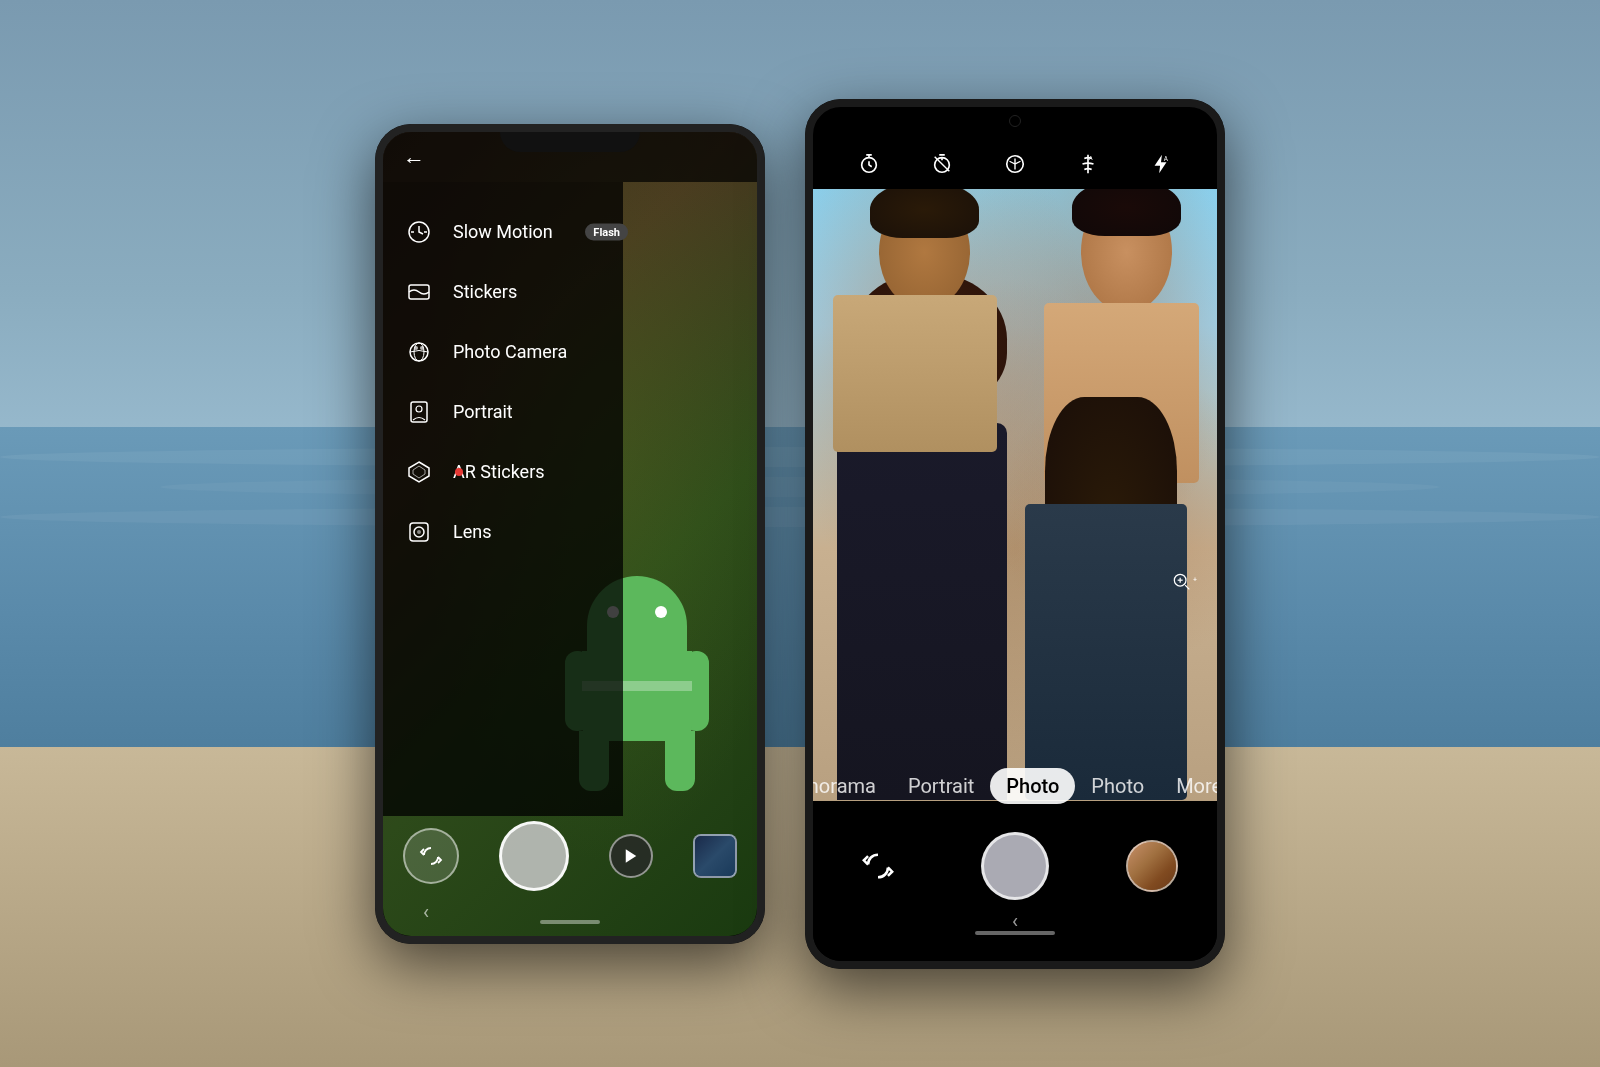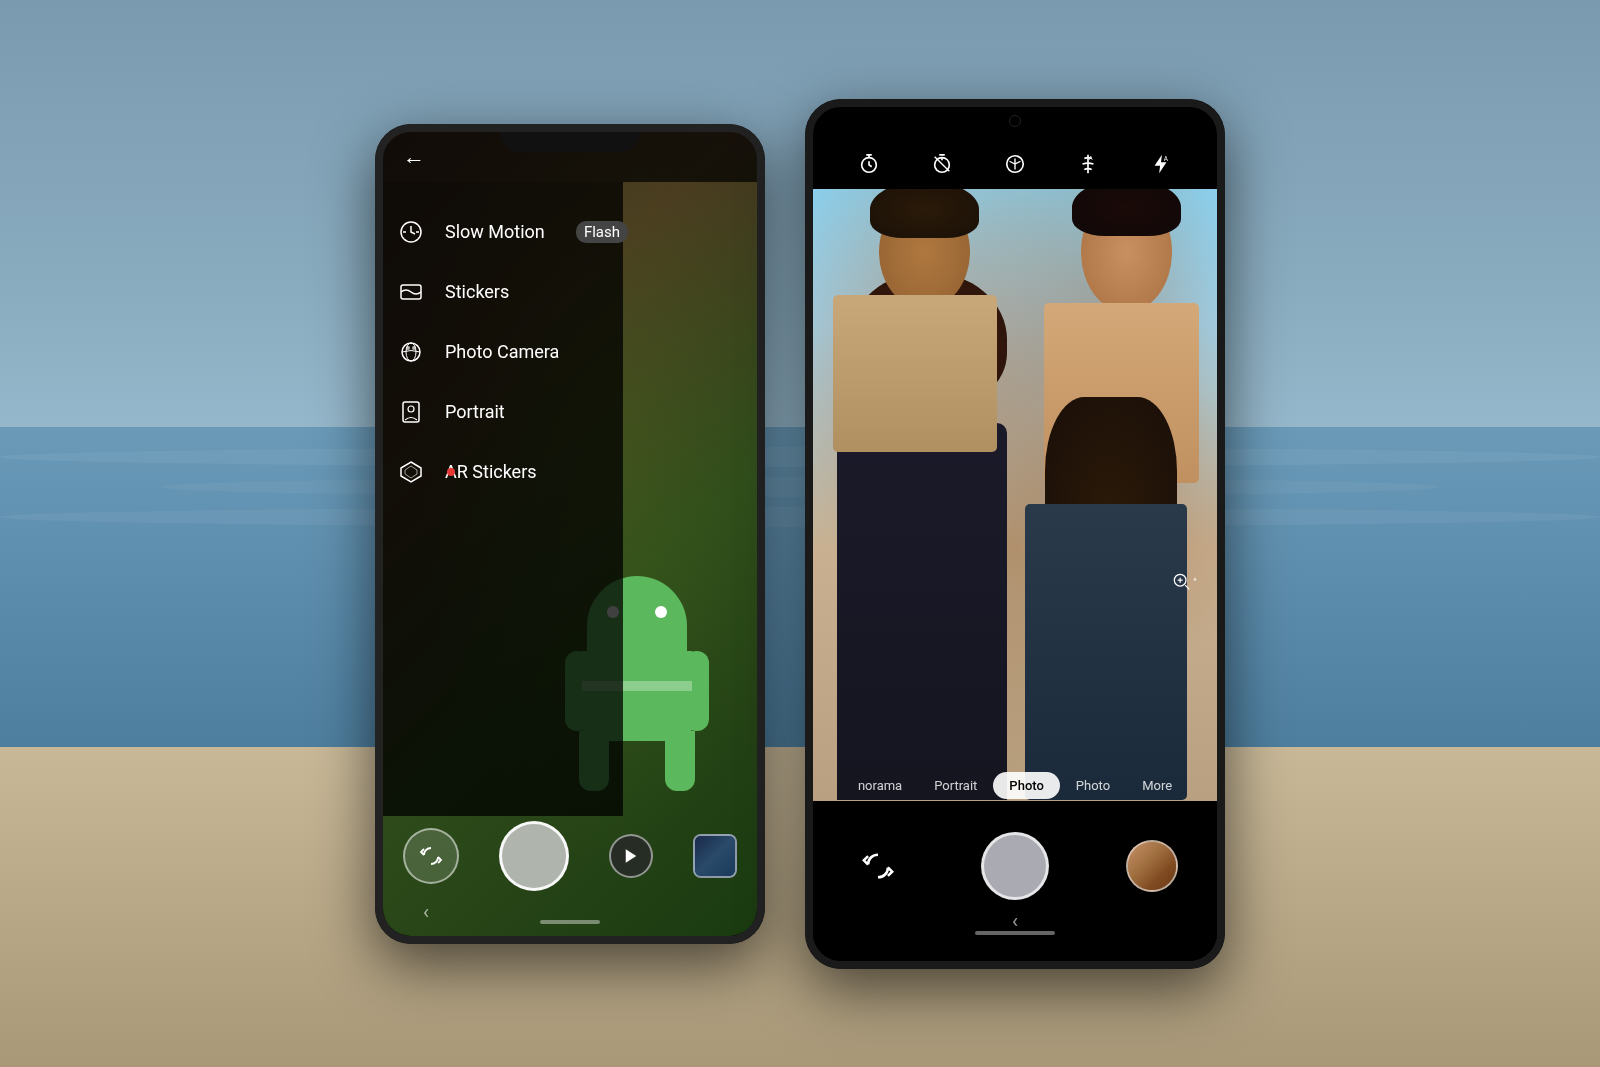--- a/index.html
+++ b/index.html
@@ -188,21 +188,21 @@
       z-index: 10;
       display: flex;
       flex-direction: column;
       justify-content: flex-start;
       padding-top: 20px;
     }
 
     .menu-item {
       display: flex;
       align-items: center;
-      padding: 14px 12px;
+      padding: 14px 20px;
       cursor: pointer;
       position: relative;
     }
 
     .menu-icon {
       width: 32px;
       height: 32px;
       color: white;
       margin-right: 18px;
       display: flex;
@@ -217,24 +217,25 @@
       font-weight: 400;
     }
 
     .flash-badge {
       position: absolute;
       right: -5px;
       top: 50%;
       transform: translateY(-50%);
       background: #444;
       color: white;
-      font-size: 15px;
+      font-size: 11px;
       padding: 2px 8px;
       border-radius: 10px;
       margin-left: 8px;
+      font-weight: bold;
     }
 
     .ar-dot {
       width: 8px;
       height: 8px;
       background: #e53935;
       border-radius: 50%;
       position: absolute;
       left: 52px;
       top: 50%;
@@ -402,21 +403,21 @@
       display: flex;
       align-items: center;
       justify-content: center;
       gap: 0;
       z-index: 20;
       background: transparent;
     }
 
     .mode-tab {
       color: rgba(255,255,255,0.8);
-      font-size: 13px;
+      font-size: 20px;
       padding: 6px 16px;
       cursor: pointer;
       border-radius: 20px;
       white-space: nowrap;
     }
 
     .mode-tab.active {
       background: rgba(255,255,255,0.9);
       color: #000;
       font-weight: 500;
@@ -660,20 +661,30 @@
           <div class="menu-icon" style="position:relative;">
             <div class="ar-dot"></div>
             <svg width="24" height="24" viewBox="0 0 24 24" fill="white">
               <polygon points="12,2 22,8 22,16 12,22 2,16 2,8" stroke="white" stroke-width="1.5" fill="none"></polygon>
               <polygon points="12,6 18,10 18,14 12,18 6,14 6,10" stroke="white" stroke-width="1" fill="none" opacity="0.6"></polygon>
             </svg>
           </div>
           <span class="menu-label">AR Stickers</span>
         </div>
 
+        <div class="menu-item">
+          <div class="menu-icon">
+            <svg width="24" height="24" viewBox="0 0 24 24" fill="white">
+              <rect x="3" y="3" width="18" height="18" rx="3" stroke="white" stroke-width="1.5" fill="none"></rect>
+              <circle cx="12" cy="12" r="5" stroke="white" stroke-width="1.5" fill="none"></circle>
+              <circle cx="12" cy="12" r="2" fill="white" opacity="0.5"></circle>
+            </svg>
+          </div>
+          <span class="menu-label">Lens</span>
+        </div>
 
       </div>
 
       <div class="bottom-controls-left">
         <div class="btn-circle">
           <svg width="24" height="24" viewBox="0 0 24 24" fill="white">
             <path d="M12 4C8 4 5 7 5 11M5 11l-3-3 3-3" stroke="white" stroke-width="1.8" fill="none"></path>
             <path d="M12 20C16 20 19 17 19 13M19 13l3 3-3 3" stroke="white" stroke-width="1.8" fill="none"></path>
           </svg>
         </div>

